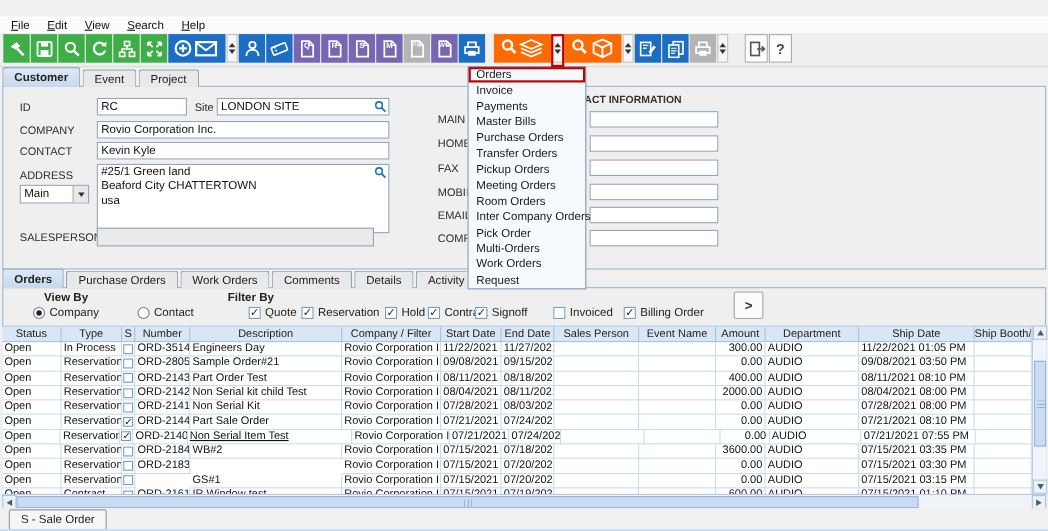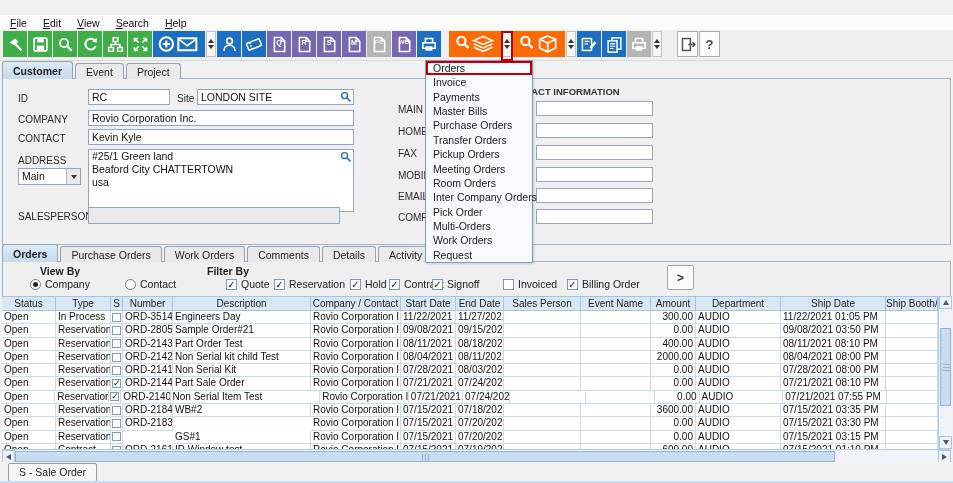--- a/index.html
+++ b/index.html
@@ -447,21 +447,21 @@
     </div>
   <div class="morebtn">&gt;</div>
 
   <div class="grid" id="grid">
       <div class="thr">
         <div class="th" style="width: 54px;">Status</div>
         <div class="th" style="width: 55px;">Type</div>
         <div class="th" style="width: 12px;">S</div>
         <div class="th" style="width: 50px;">Number</div>
         <div class="th" style="width: 138px;">Description</div>
-        <div class="th" style="width: 90px;">Company / Contact</div>
+        <div class="th" style="width: 90px;">Company / Filter</div>
         <div class="th" style="width: 55px;">Start Date</div>
         <div class="th" style="width: 48px;">End Date</div>
         <div class="th" style="width: 77px;">Sales Person</div>
         <div class="th" style="width: 70px;">Event Name</div>
         <div class="th" style="width: 45px;">Amount</div>
         <div class="th" style="width: 85px;">Department</div>
         <div class="th" style="width: 105px;">Ship Date</div>
         <div class="th" style="width: 52px;">Ship Booth/Roo</div>
       </div>
       <div class="tr">
@@ -572,21 +572,21 @@
         <div class="td" style="width: 105px;">07/21/2021 08:10 PM</div>
         <div class="td" style="width: 52px;"></div>
       </div>
       <div class="tr">
         <div class="td" style="width: 54px;">Open</div>
         <div class="td" style="width: 55px;">Reservation</div>
         <div class="td ck" style="width: 12px;">
           <span class="mini">✓</span>
         </div>
         <div class="td" style="width: 50px;">ORD-2140</div>
-        <div class="td" style="width: 152px;">Non Serial Item Test</div>
+        <div class="td" style="width: 152px; text-decoration: underline;">Non Serial Item Test</div>
         <div class="td" style="width: 90px;">Rovio Corporation I...</div>
         <div class="td" style="width: 55px;">07/21/2021 ...</div>
         <div class="td" style="width: 48px;">07/24/2021 ...</div>
         <div class="td" style="width: 77px;"></div>
         <div class="td" style="width: 70px;"></div>
         <div class="td num" style="width: 45px;">0.00</div>
         <div class="td" style="width: 85px;">AUDIO</div>
         <div class="td" style="width: 105px;">07/21/2021 07:55 PM</div>
         <div class="td" style="width: 52px;"></div>
       </div>

